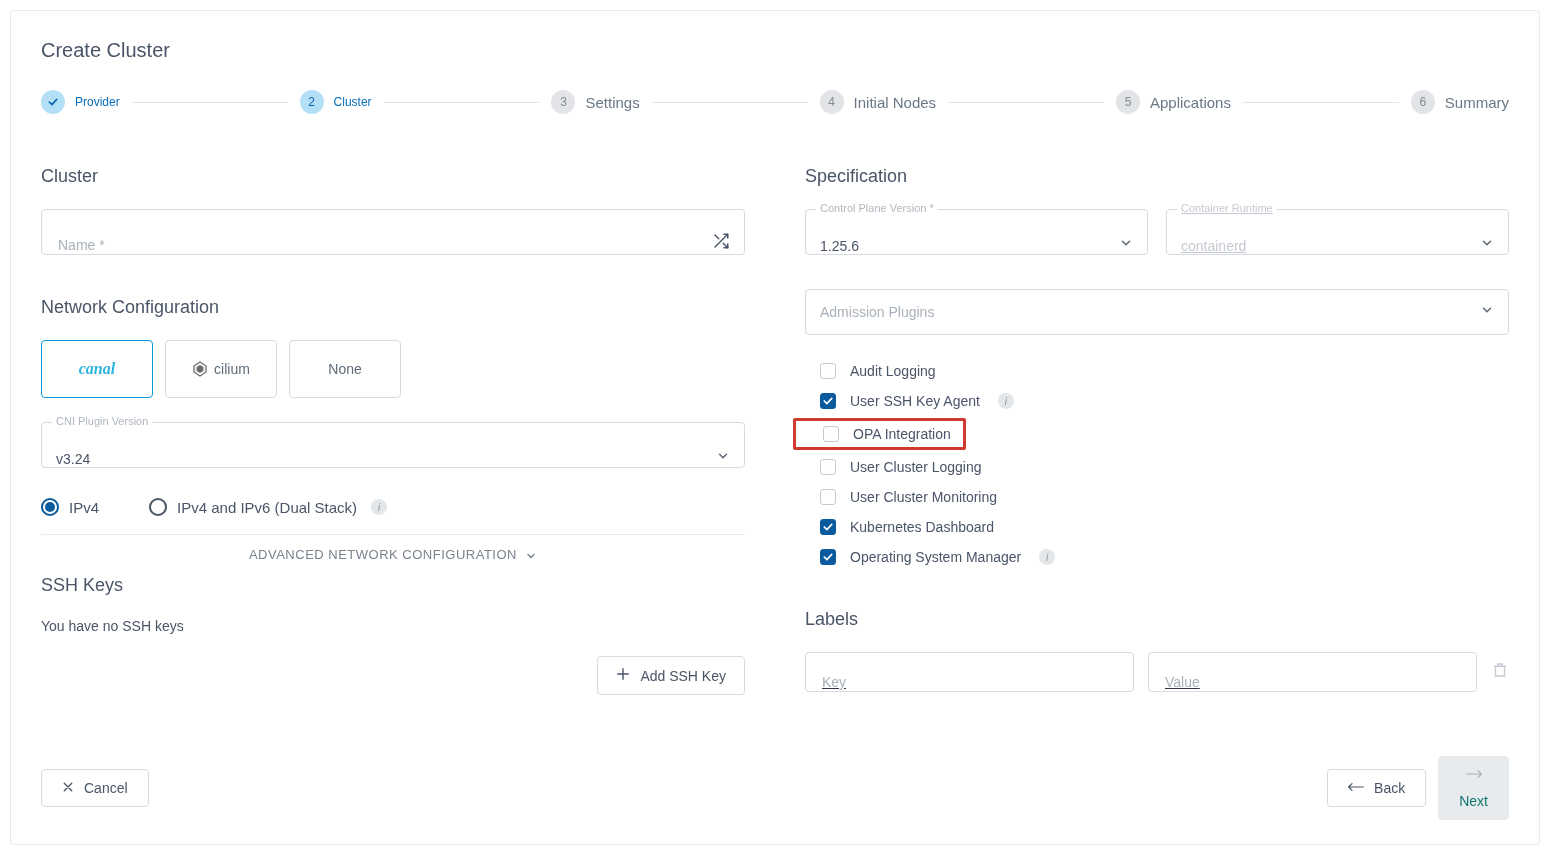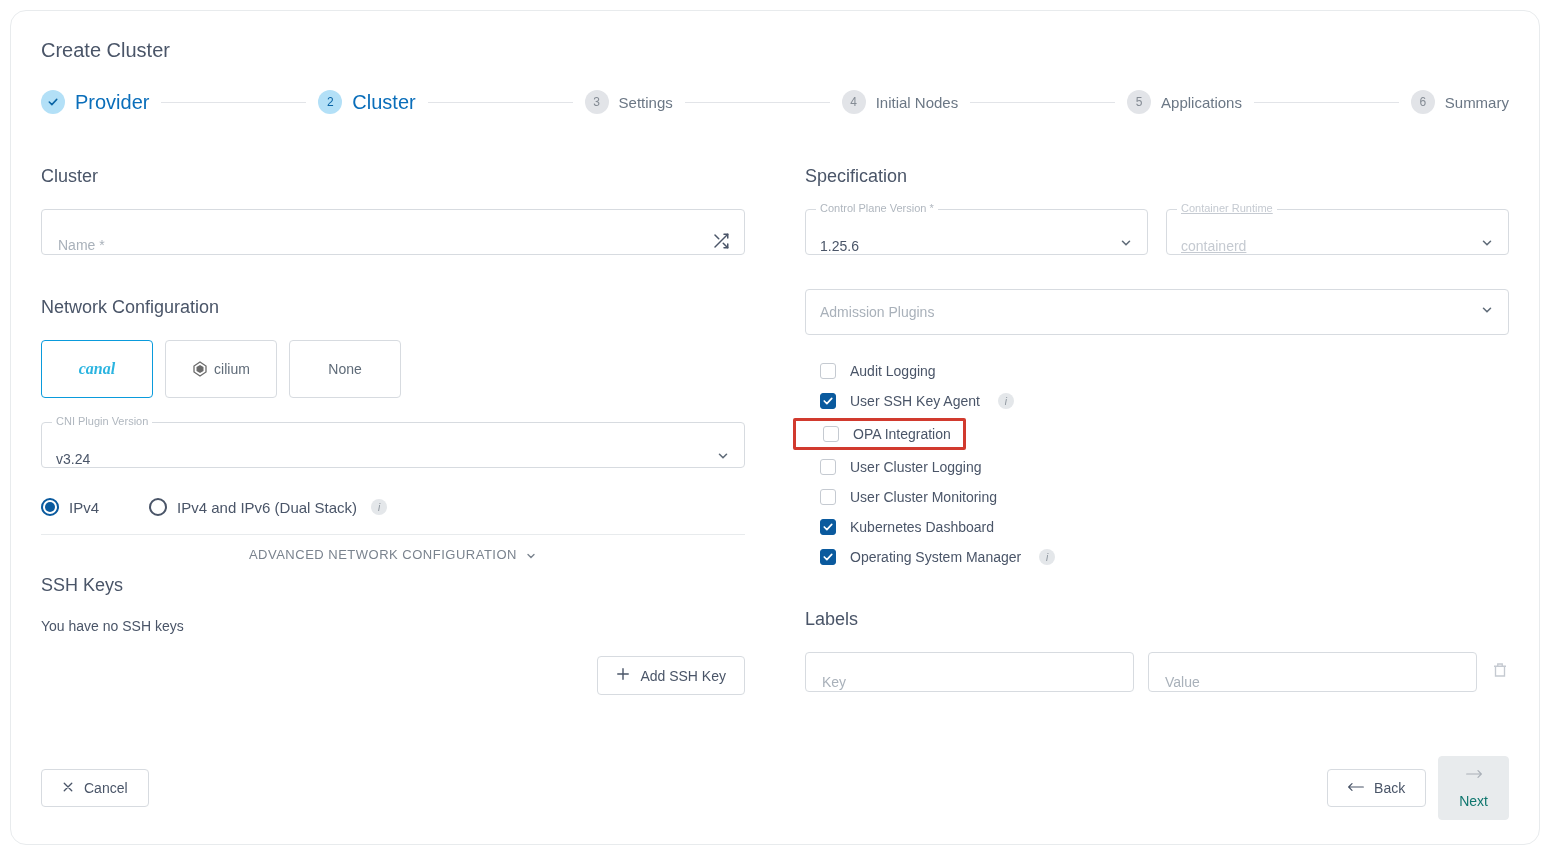--- a/index.html
+++ b/index.html
@@ -1,28 +1,28 @@
 <!DOCTYPE html>
 <html><head>
 <meta charset="utf-8">
 <style>
   * { box-sizing: border-box; font-family: 'Segoe UI', 'Helvetica Neue', Arial, sans-serif; }
   body { margin: 0; background: #fff; color: #2d3748; }
   .page { width: 1550px; height: 855px; padding: 10px; }
-  .card { border: 1px solid #e8ebed; border-radius: 16px; padding: 28px 30px; height: 100%; position: relative; }
+  .card { border: 1px solid #e8ebed; border-radius: 4px; padding: 28px 30px; height: 100%; position: relative; }
   .page-title { font-size: 20px; font-weight: 500; color: #4a5568; margin: 0 0 28px 0; }
 
   
   .stepper { display: flex; align-items: center; gap: 12px; margin-bottom: 52px; }
   .step { display: flex; align-items: center; gap: 10px; }
   .step-circle { width: 24px; height: 24px; border-radius: 50%; display: flex; align-items: center; justify-content: center; font-size: 12px; font-weight: 500; }
   .step-done .step-circle { background: #b3e0f7; color: #0a64a5; }
   .step-active .step-circle { background: #b3e0f7; color: #0a64a5; }
   .step-pending .step-circle { background: #e2e4e8; color: #848b94; }
-  .step-done .step-label, .step-active .step-label { color: #0a6eba; font-size: 20px; }
+  .step-done .step-label, .step-active .step-label { color: #0a6eba; font-size: 12px; }
   .step-pending .step-label { color: #6b7785; font-size: 15px; }
   .step-line { flex: 1; height: 1px; background: #e2e4e8; }
 
   .columns { display: flex; gap: 60px; }
   .col { flex: 1; }
 
   .section-title { font-size: 18px; font-weight: 400; color: #4a5568; margin: 0 0 22px 0; }
 
   
   .input-wrap { position: relative; border: 1px solid #d7dbe0; border-radius: 4px; height: 46px; display: flex; align-items: flex-end; padding: 0 14px; background: #fff; }
@@ -62,21 +62,21 @@
 
   
   .check-list { display: flex; flex-direction: column; gap: 14px; }
   .check-item { display: flex; align-items: center; gap: 14px; font-size: 14px; color: #4a5568; cursor: pointer; padding-left: 15px; }
   .check-box { width: 16px; height: 16px; border: 1.5px solid #c5cad1; border-radius: 3px; display: flex; align-items: center; justify-content: center; }
   .check-box.checked { background: #0a5a9e; border-color: #0a5a9e; color: #fff; }
   .check-box svg { width: 12px; height: 12px; }
   .highlight-box { border: 3px solid #d13a2e; padding: 5px 12px; margin: -5px -12px; border-radius: 2px; width: fit-content; }
   .highlight-box .check-item { margin: 0; }
 
-  .labels-row { display: flex; gap: 14px; align-items: center; margin-top: 20px; }
+  .labels-row { display: flex; gap: 14px; align-items: center; margin-top: 20px; text-decoration: underline; }
   .labels-row .input-wrap { flex: 1; height: 40px; }
   .trash-icon { color: #c5cad1; font-size: 16px; }
 
   
   .footer { position: absolute; bottom: 24px; left: 30px; right: 30px; display: flex; justify-content: space-between; align-items: center; }
   .btn { border: 1px solid #d7dbe0; border-radius: 4px; padding: 10px 20px; font-size: 14px; display: inline-flex; align-items: center; gap: 10px; background: #fff; cursor: pointer; color: #4a5568; }
   .btn-right-group { display: flex; gap: 12px; align-items: center; }
   .btn.disabled { background: #e8ebed; color: #0f766e; border-color: #e8ebed; cursor: default; flex-direction: column; }
   .arrow-icon svg { width: 16px; height: 12px; }
 </style>

